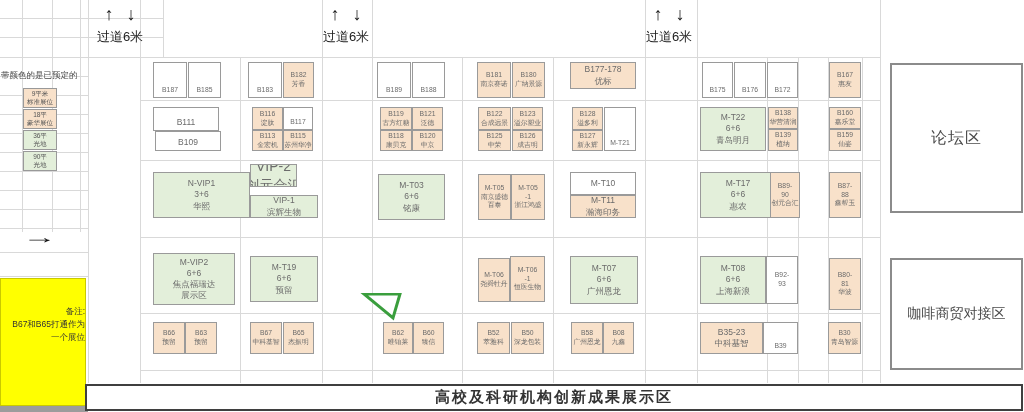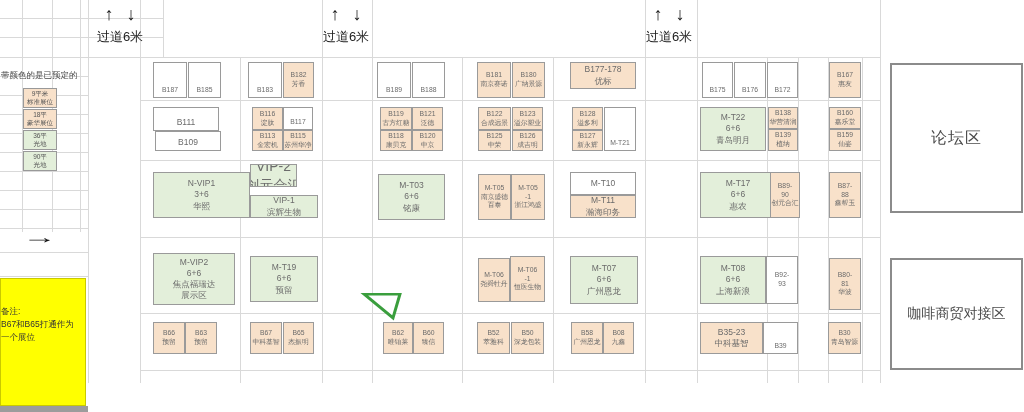--- a/index.html
+++ b/index.html
@@ -16,21 +16,21 @@
   .aisle{position:absolute;top:4px;height:50px;display:flex;flex-direction:column;align-items:center;z-index:2;}
   .aisle .arrows{display:flex;gap:13px;font-size:18px;line-height:20px;color:#141414;}
   .aisle .lbl{font-size:13px;margin-top:4px;color:#1d1d1d;white-space:nowrap;}
   .legend-header{position:absolute;left:1px;top:70px;width:96px;font-size:8.5px;color:#474747;white-space:nowrap;z-index:2;}
   .sample{position:absolute;left:23px;width:34px;border:1px solid #999;box-sizing:border-box;display:flex;
           flex-direction:column;align-items:center;justify-content:center;font-size:6.5px;line-height:1.25;color:#555;z-index:2;}
   .sample.o{background:var(--orange);}
   .sample.g{background:var(--green);}
   .arrow-glyph{position:absolute;left:22px;top:227px;font-size:18px;color:#111;transform:scaleX(1.9);transform-origin:left center;z-index:2;}
   .note{position:absolute;left:0;top:278px;width:86px;height:128px;background:var(--yellow);border:1px solid #c9c900;
-        box-sizing:border-box;padding-top:26px;font-size:8.5px;color:#333;text-align:left;line-height:1.55;z-index:2;}
+        box-sizing:border-box;padding-top:26px;font-size:8.5px;color:#333;text-align:right;line-height:1.55;z-index:2;}
   .gray-strip{position:absolute;left:0;top:406px;width:88px;height:6px;background:#9c9c9c;z-index:2;}
   .zone{position:absolute;border:2px solid #8b8b8b;background:#fff;box-sizing:border-box;display:flex;
         align-items:center;justify-content:center;color:#4a4a4a;z-index:1;}
   #forum{left:890px;top:63px;width:133px;height:150px;font-size:16px;letter-spacing:1px;}
   #coffee{left:890px;top:258px;width:133px;height:112px;font-size:14px;}
   .banner{position:absolute;left:85px;top:384px;width:938px;height:27px;border:2px solid #3f3f3f;box-sizing:border-box;
           background:#fff;display:flex;align-items:center;justify-content:center;font-size:15px;color:#333;
           letter-spacing:2px;font-weight:bold;z-index:2;}
   .logo-box{position:absolute;left:343px;top:239px;width:114px;height:57px;background:#fff;border:3px solid var(--logo_green);
             border-radius:9px;box-sizing:border-box;display:flex;flex-direction:column;align-items:center;justify-content:center;
@@ -406,17 +406,20 @@
         <div class="bl">青岛智源</div>
       </div>
     </div>
 
   <div class="zone" id="forum">
     <span>论坛区</span>
   </div>
   <div class="zone" id="coffee">
     <span>咖啡商贸对接区</span>
   </div>
+  <div class="banner">
+    <span>高校及科研机构创新成果展示区</span>
+  </div>
 
   <svg class="logo-tail" width="50" height="28">
     <polygon points="6,1 42,1 35,25" fill="#ffffff" stroke="#3a9e3d" stroke-width="3"></polygon>
   </svg>
 </div>
 
 </body></html>

